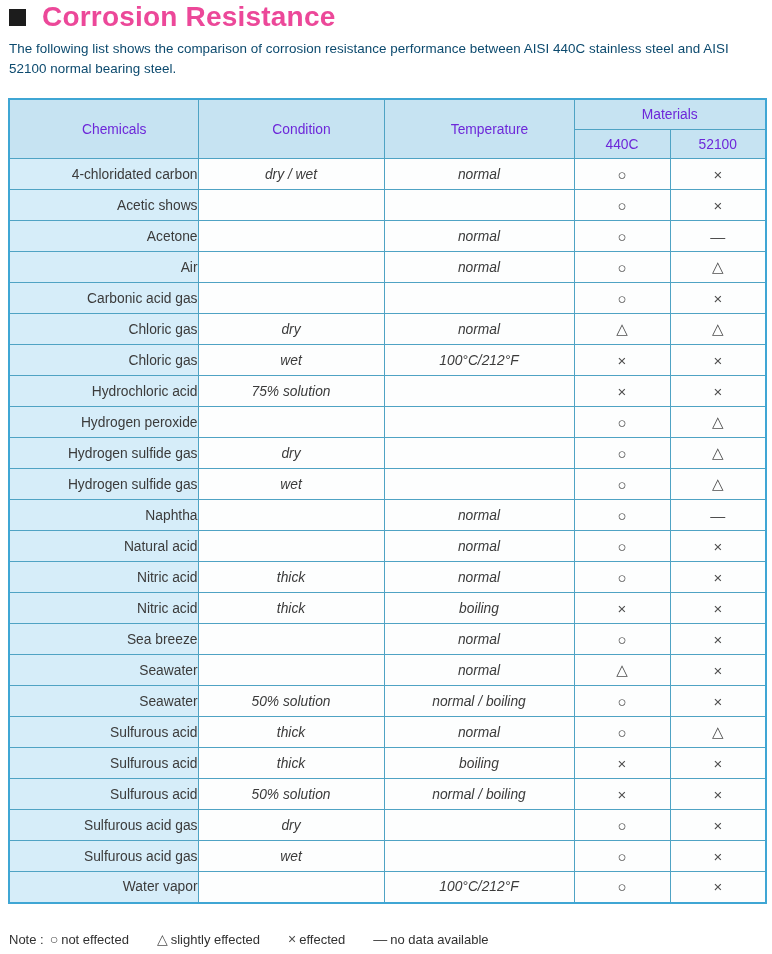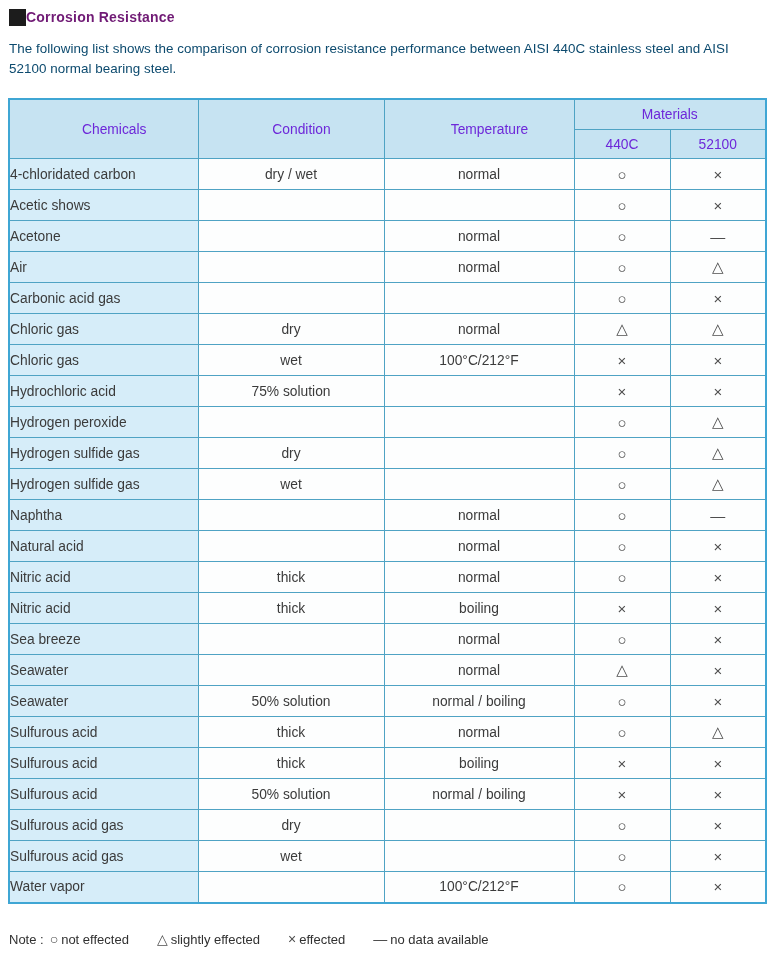--- a/index.html
+++ b/index.html
@@ -24,25 +24,25 @@
     height: 28px;
   }
   .sq {
     width: 17px;
     height: 17px;
     background: #1c1c1c;
     display: inline-block;
     flex: 0 0 auto;
   }
   h1.title {
-    font-size: 14px;
+    font-size: 28px;
     font-weight: bold;
     letter-spacing: 0.2px;
-    margin: 0;
-    color: #701a75;
+    margin: 16px;
+    color: #ec4899;
     line-height: 1;
   }
   
   .desc {
     margin: 8px 6px 0 9px;
     width: 758px;
     font-size: 13.4px;
     line-height: 1.48;
     color: #0c4a6e;
     letter-spacing: 0.05px;
@@ -71,24 +71,24 @@
     font-weight: normal;
     text-align: center;
     color: #6d28d9;
   }
   tr.hrow1 th { height: 29px; }
   tr.hrow2 th { height: 28px; }
   thead th.tall { height: 57px; padding-left: 21px; }
   tbody tr { height: 31px; }
   td.chem {
     background: #d6edf9;
-    text-align: left;
+    text-align: right;
     padding-left: 13px;
   }
-  td.ctr { text-align: center; background: #fdfefe; }
+  td.ctr { text-align: center; background: #fdfefe; font-style: italic; }
   td.sym {
     text-align: center;
     background: #fdfefe;
     font-size: 15px;
     color: #4e4e4e;
   }
   
   .note {
     position: absolute;
     left: 9px;

